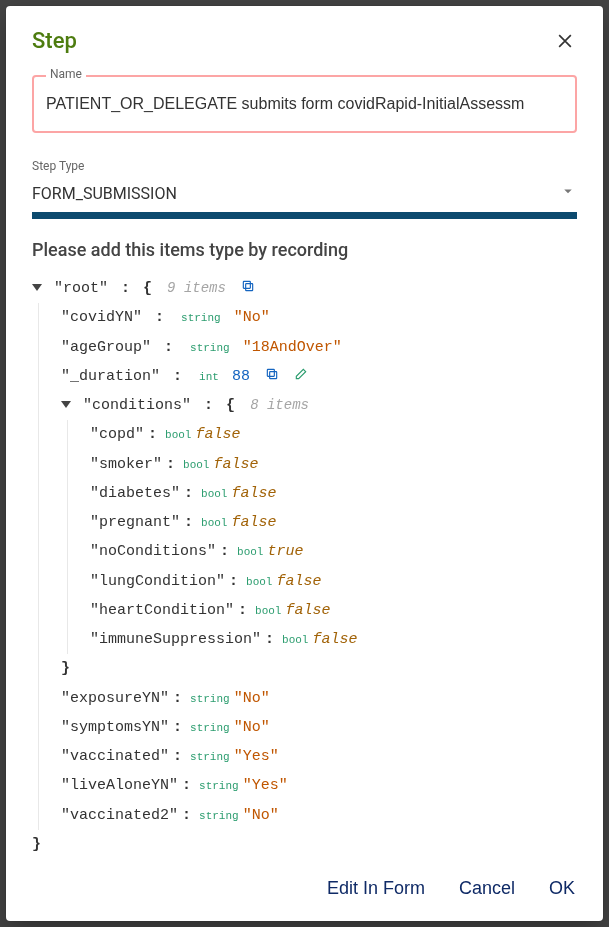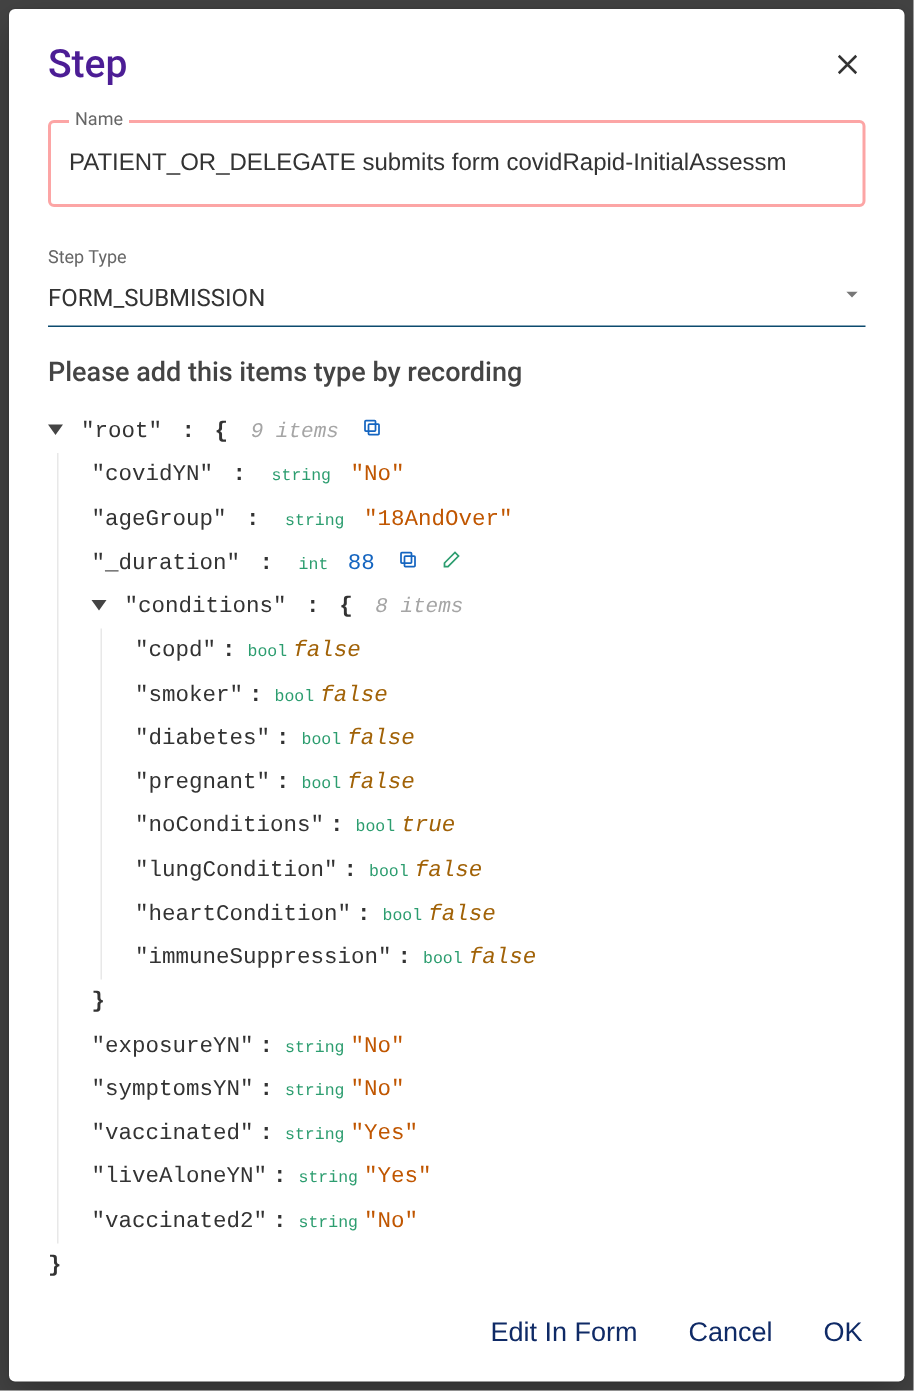--- a/index.html
+++ b/index.html
@@ -23,23 +23,23 @@
     flex-direction: column;
     position: relative;
   }
   .dialog-header {
     display: flex;
     justify-content: space-between;
     align-items: center;
     margin-bottom: 22px;
   }
   .dialog-title {
-    font-size: 26px;
+    font-size: 22px;
     font-weight: 500;
-    color: #4c1d95;
+    color: #4d7c0f;
   }
   .close-btn {
     cursor: pointer;
     width:24px;height:24px;display:flex;align-items:center;justify-content:center;
   }
   .close-btn svg { width:20px;height:20px;stroke:#333;stroke-width:2;}
   
   .field-wrap {
     position: relative;
     border: 2px solid #fca5a5;
@@ -69,21 +69,21 @@
   .select-wrap {
     margin-bottom: 20px;
   }
   .select-label {
     font-size: 12px;
     color: #666;
     margin-bottom: 3px;
   }
   .select-control {
     border: none;
-    border-bottom: 1px solid #0c4a6e;
+    border-bottom: 7px solid #0c4a6e;
     display:flex;
     justify-content: space-between;
     align-items:center;
     padding: 6px 0 8px 0;
     cursor:pointer;
   }
   .select-value { font-size:16px; color:#333;}
   .select-arrow svg{width:18px;height:18px;fill:#777;}
   
   .instruction {

